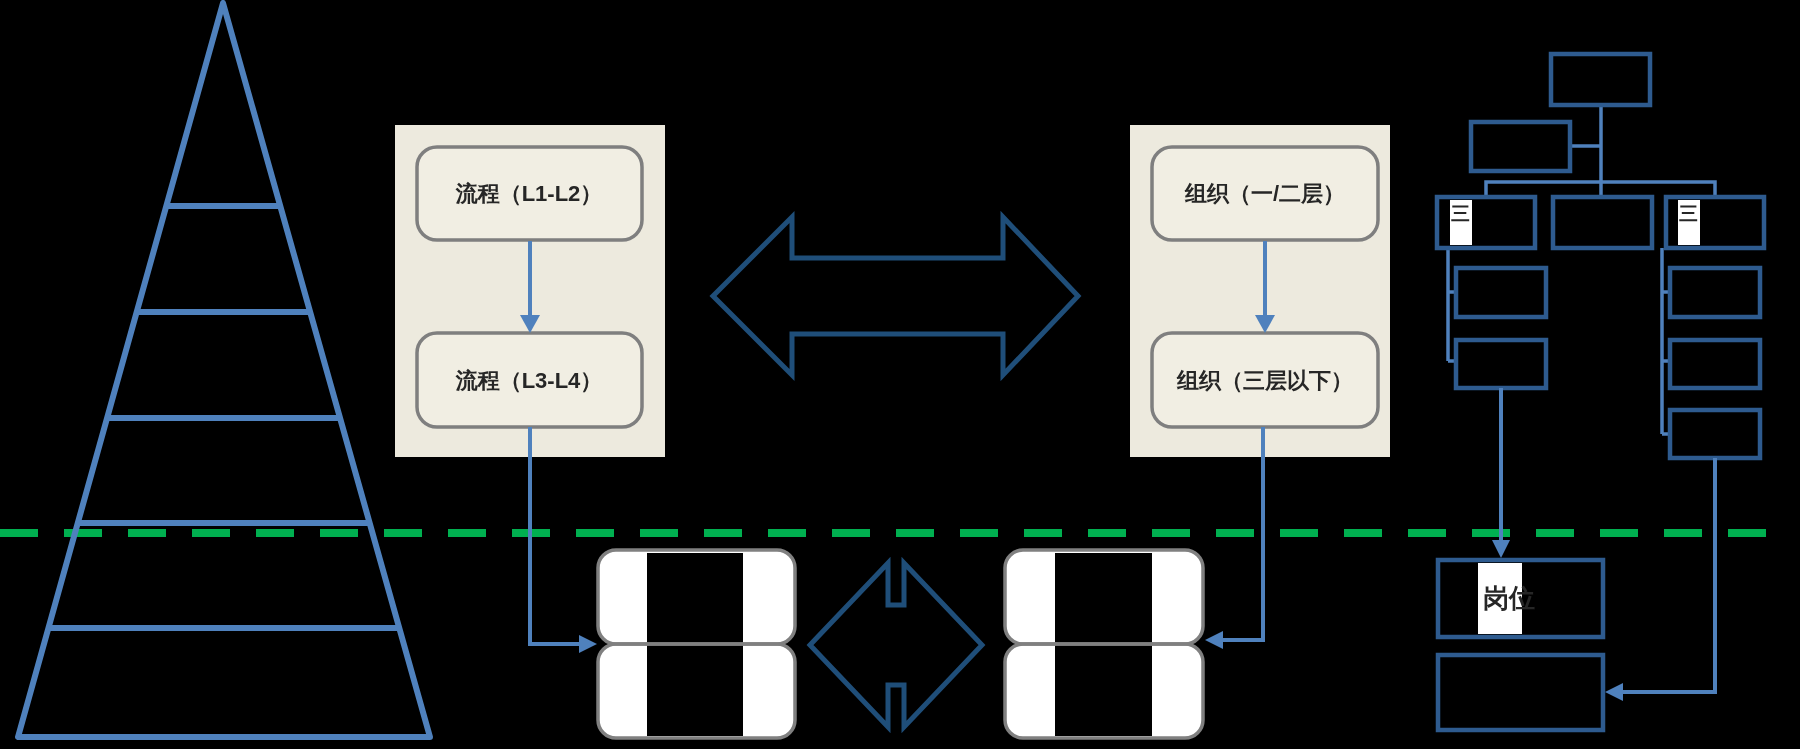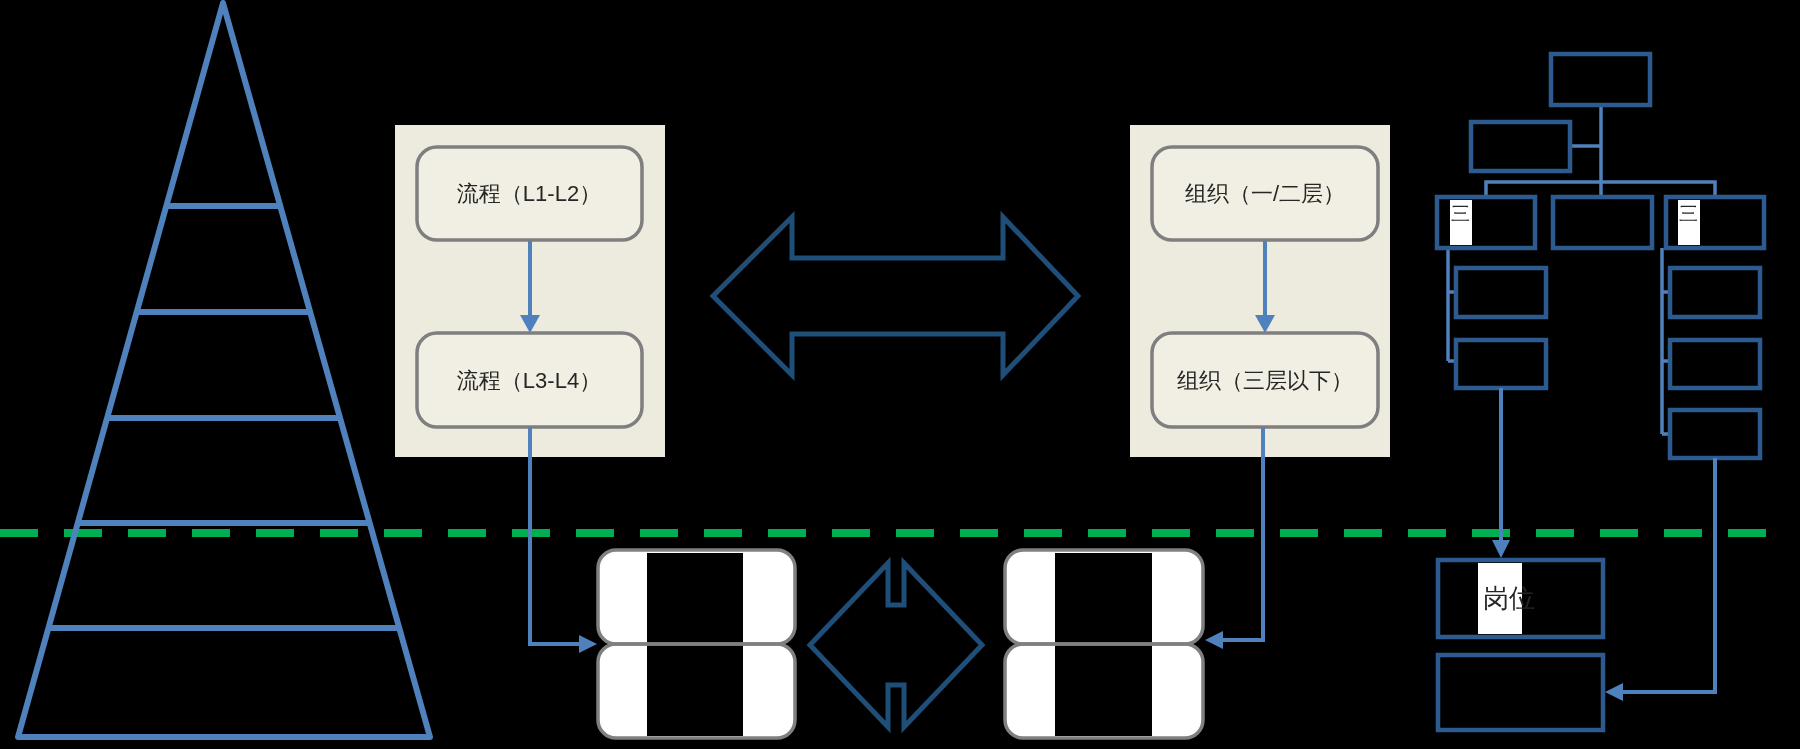--- a/index.html
+++ b/index.html
@@ -1,16 +1,16 @@
 <!DOCTYPE html>
 <html style="--background: #000000; --panel-beige: #edeade; --box-beige: #f1eee3; --box-border-gray: #7f7f7f; --stacked-border-gray: #808080; --pyramid-blue: #4f81bd; --connector-blue: #4f81bd; --dark-arrow-blue: #1f4e79; --org-box-blue: #2e5b8f; --green-divider: #00b050; --text-dark: #262626; --white: #ffffff;"><head>
 <meta charset="utf-8">
 <style>
   html,body{margin:0;padding:0;background:#000;}
-  .stage{width:1800px;height:749px;background:var(--background,#000);position:relative;overflow:hidden;}
+  .stage{width:1800px;height:749px;background:var(--background,#000);position:relative;overflow:hidden;font-weight:bold;}
   svg text{font-family:"Liberation Sans","DejaVu Sans",sans-serif;}
   .panel{fill:var(--panel-beige,#edeade);stroke:none;}
   .roundbox{fill:var(--box-beige,#f1eee3);stroke:var(--box-border-gray,#7f7f7f);stroke-width:3.5;}
   .boxtext{fill:var(--text-dark,#262626);font-size:22px;text-anchor:middle;}
   .pyr{stroke:var(--pyramid-blue,#4f81bd);stroke-width:6;fill:none;stroke-linejoin:round;}
   .divider{stroke:var(--green-divider,#00b050);stroke-width:8;fill:none;}
   .conn{stroke:var(--connector-blue,#4f81bd);stroke-width:3.5;fill:none;}
   .connthick{stroke:var(--connector-blue,#4f81bd);stroke-width:4;fill:none;}
   .connhead{fill:var(--connector-blue,#4f81bd);stroke:none;}
   .dbl{stroke:var(--dark-arrow-blue,#1f4e79);stroke-width:5;fill:none;stroke-linejoin:miter;}

